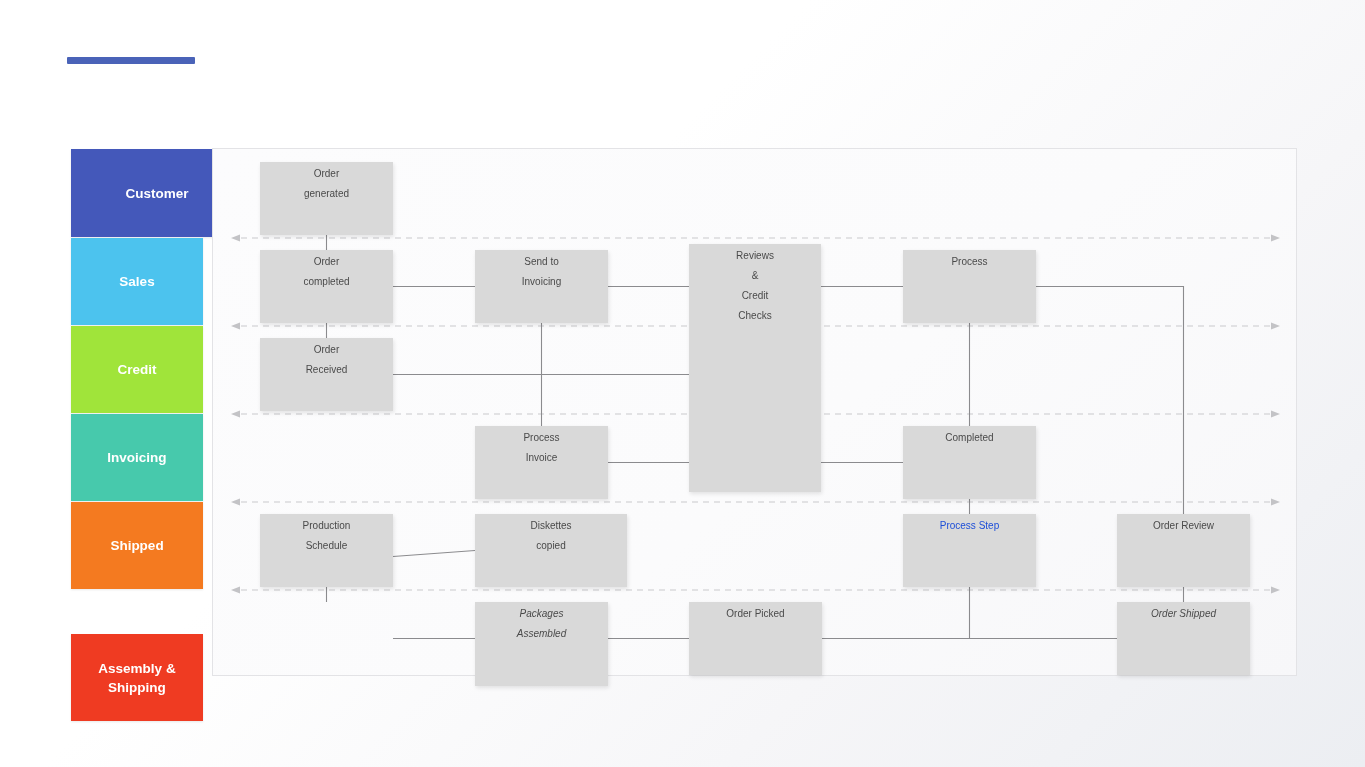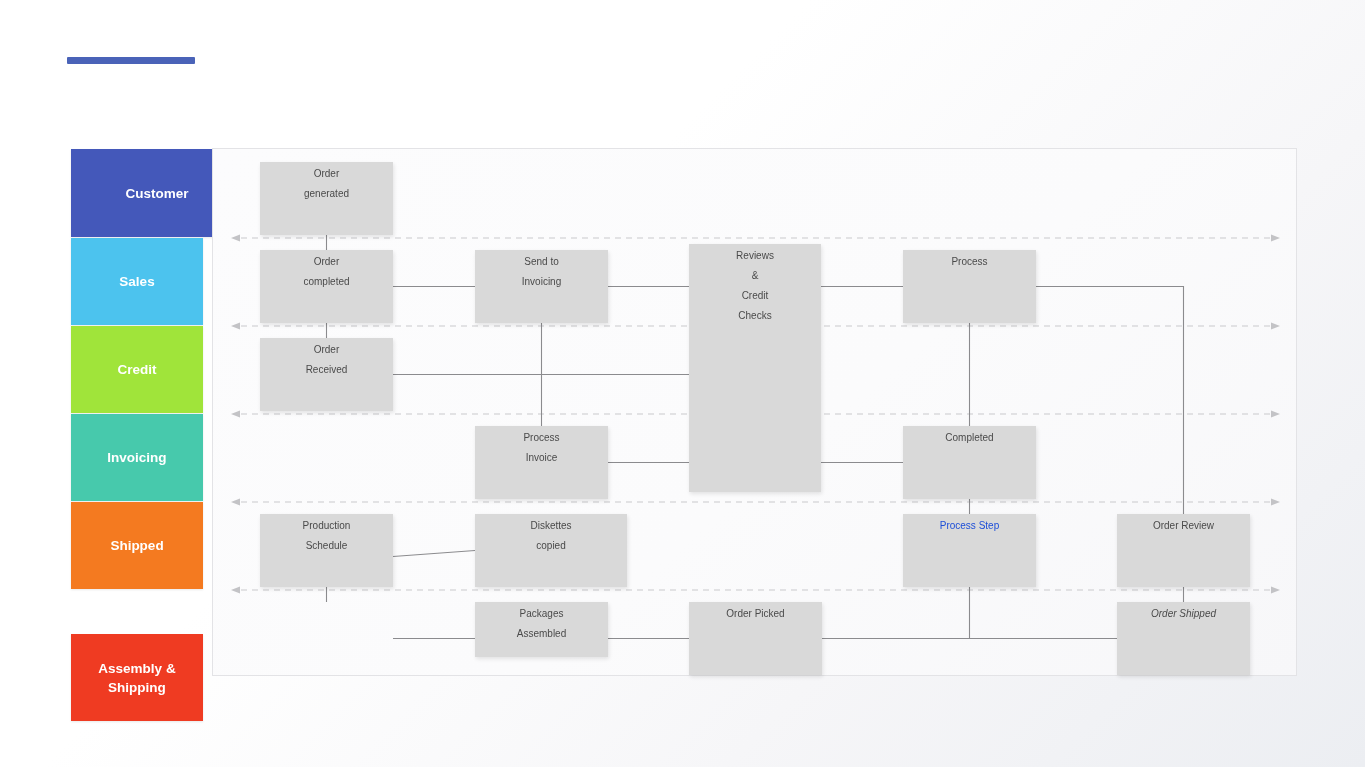--- a/index.html
+++ b/index.html
@@ -229,21 +229,21 @@
         </div>
         <div class="node" style="left: 262px; top: 365px; width: 152px; height: 73px; background: rgb(217, 217, 217); color: rgb(74, 74, 74);">
           <span>Diskettes<br>copied</span>
         </div>
         <div class="node" style="left: 690px; top: 365px; width: 133px; height: 73px; background: rgb(217, 217, 217); color: #1d4ed8;">
           <span>Process Step</span>
         </div>
         <div class="node" style="left: 904px; top: 365px; width: 133px; height: 73px; background: rgb(217, 217, 217); color: rgb(74, 74, 74);">
           <span>Order Review</span>
         </div>
-        <div class="node" style="left: 262px; top: 453px; width: 133px; height: 55px; background: rgb(217, 217, 217); color: rgb(74, 74, 74);">
+        <div class="node" style="left: 262px; top: 453px; width: 133px; height: 84px; background: rgb(217, 217, 217); color: rgb(74, 74, 74); font-style: italic;">
           <span>Packages<br>Assembled</span>
         </div>
         <div class="node" style="left: 476px; top: 453px; width: 133px; height: 73px; background: rgb(217, 217, 217); color: rgb(74, 74, 74);">
           <span>Order Picked</span>
         </div>
         <div class="node" style="left: 904px; top: 453px; width: 133px; height: 73px; background: rgb(217, 217, 217); color: rgb(74, 74, 74); font-style: italic;">
           <span>Order Shipped</span>
         </div>
       </div>
   </div>

